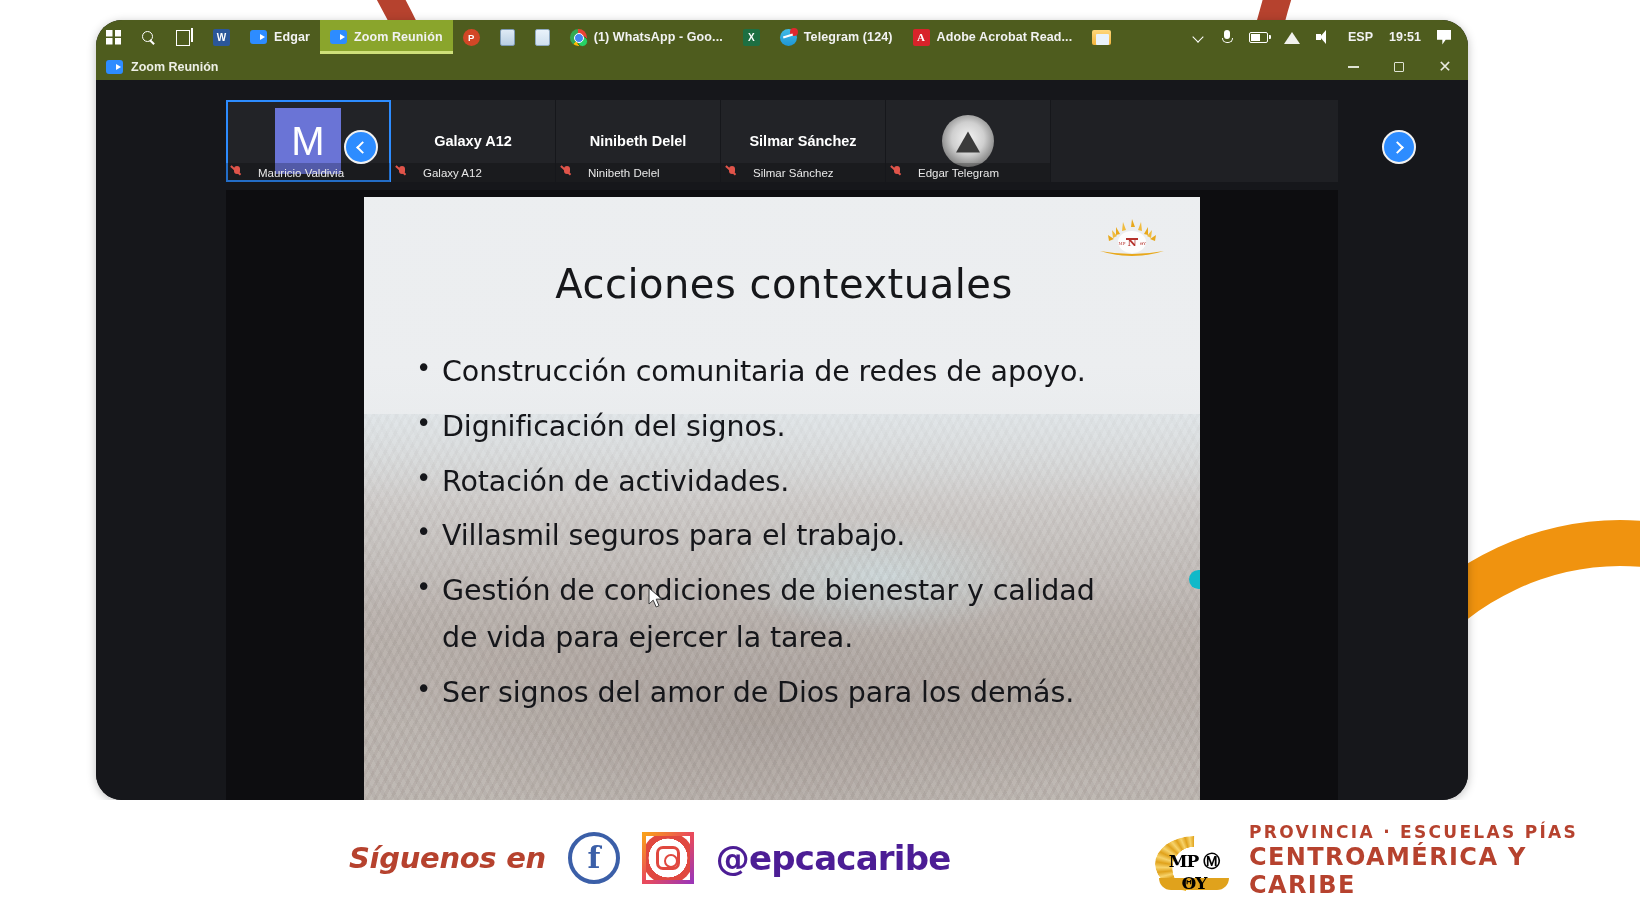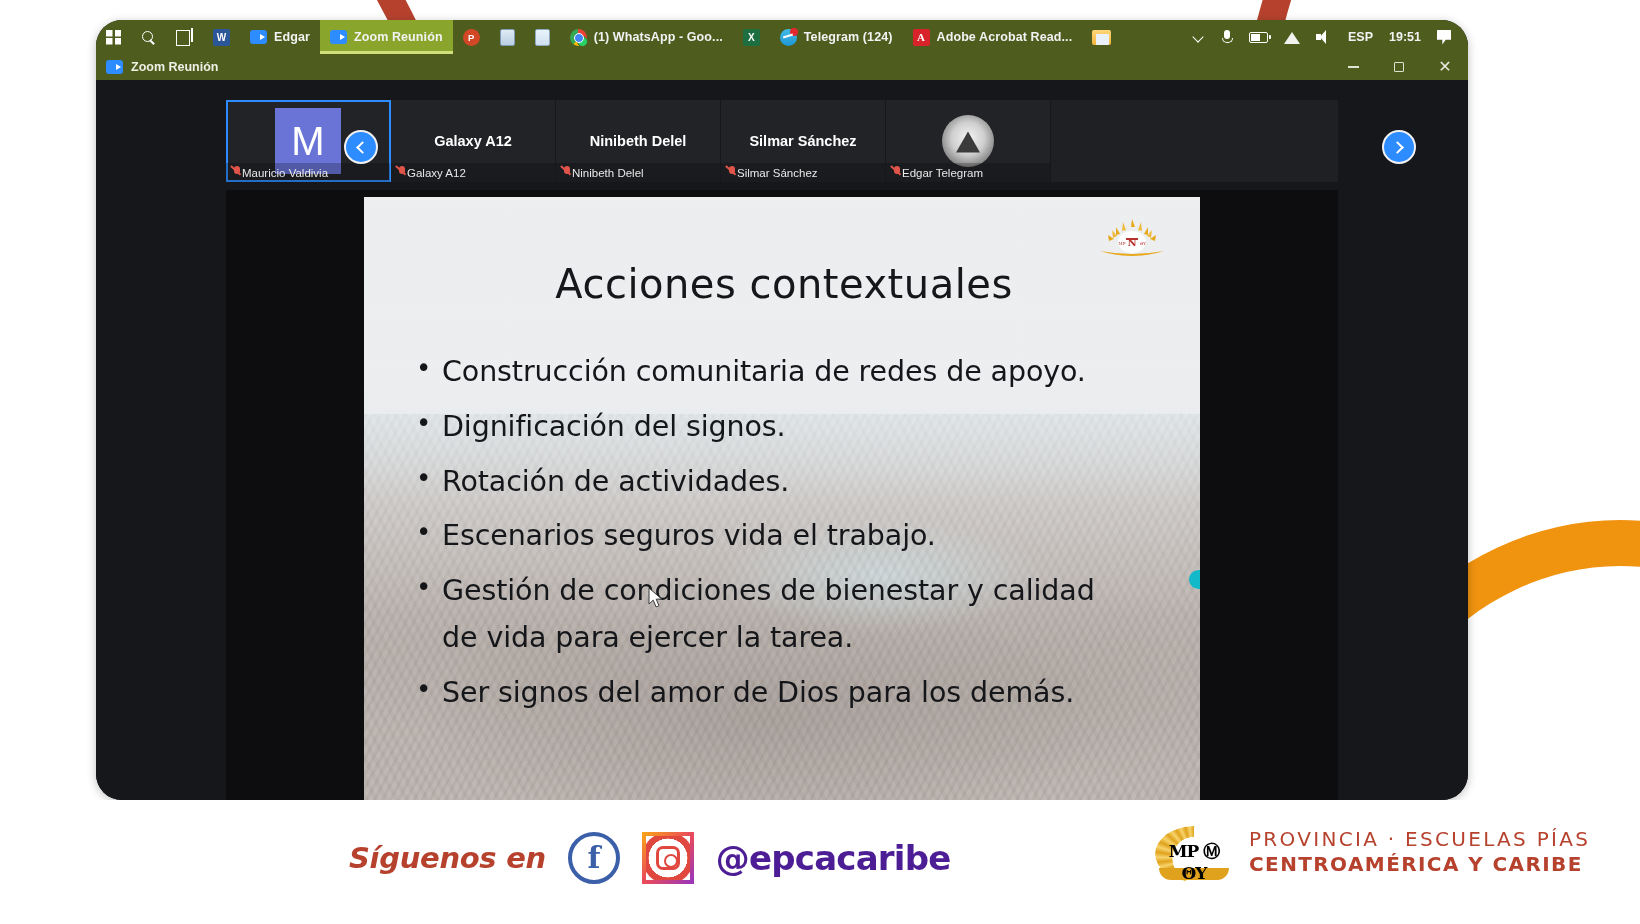--- a/index.html
+++ b/index.html
@@ -309,21 +309,21 @@
     border-radius: 50% 50% 45% 45% / 62% 62% 38% 38%;
     transform: rotate(-6deg);
   }
   .avatar-img .cap {
     color:#c2392c; font-size: 4px; letter-spacing:.3px; font-weight:700;
   }
   .avatar-img .cap2 { color:#7d5b28; font-size: 2.6px; }
 
   .tile-footer {
     position: absolute; left: 0; right: 0; bottom: 0; height: 19px;
-    display: flex; align-items: center; gap: 0; padding-left: 6px;
+    display: flex; align-items: center; gap: 16px; padding-left: 6px;
     color: #e8e8e8; font-size: 11.5px;
     background: rgba(0,0,0,.22);
   }
   .muted-ic {
     width: 10px; height: 13px; position: relative; flex: none;
   }
   .muted-ic::before{
     content:""; position:absolute; left:2px; top:0; width:6px; height:8px;
     border-radius:3px; background:#e0544a;
   }
@@ -497,25 +497,25 @@
     font-family: "DejaVu Serif", serif; font-size: 17px; font-weight: 700;
     letter-spacing: -1px;
   }
   .crest-sub {
     position: absolute; left: 0; right: 0; top: 36px;
     text-align: center; color: #b6422e; font-size: 6px; letter-spacing: .2px;
   }
   .epc-lines { display: flex; flex-direction: column; gap: 0; }
   .epc-l1 {
     font-family: "DejaVu Sans", sans-serif;
-    font-size: 20px; color: #b6422e; letter-spacing: 2.3px; font-weight: 400;
+    font-size: 17px; color: #b6422e; letter-spacing: 2.3px; font-weight: 700;
   }
   .epc-l2 {
     font-family: "DejaVu Sans", sans-serif;
-    font-size: 20px; color: #b6422e; letter-spacing: 1.4px; font-weight: 700;
+    font-size: 24px; color: #b6422e; letter-spacing: 1.4px; font-weight: 700;
     margin-top: 1px;
   }
 </style>
 </head>
 <body>
 
 <div class="deco arc-red-left"></div>
 <div class="deco arc-red-right"></div>
 <div class="deco arc-orange-right"></div>
 <div class="deco arc-orange-bottom"></div>
@@ -694,21 +694,21 @@
             <path d="M14 40 Q46 50 78 40 Q46 46 14 40 Z" fill="#e8a81c"></path>
           </g>
         </svg>
 
         <div class="slide-inner">
           <h1 class="slide-title">Acciones contextuales</h1>
           <ul class="bullets">
             <li>Construcción comunitaria de redes de apoyo.</li>
             <li>Dignificación del signos.</li>
             <li>Rotación de actividades.</li>
-            <li>Escenarios seguros vida el trabajo.</li>
+            <li>Villasmil seguros para el trabajo.</li>
             <li>Gestión de condiciones de bienestar y calidad</li>
             <li class="cont">de vida para ejercer la tarea.</li>
             <li>Ser signos del amor de Dios para los demás.</li>
           </ul>
         </div>
 
         <svg class="cursor-arrow" width="17" height="23" viewBox="0 0 17 23">
           <path d="M1 1 L1 17 L5.2 13.2 L8.2 20 L11 18.7 L8.2 12.2 L13.6 12 Z" fill="#ffffff" stroke="#3a3a3a" stroke-width="1"></path>
         </svg>
 

